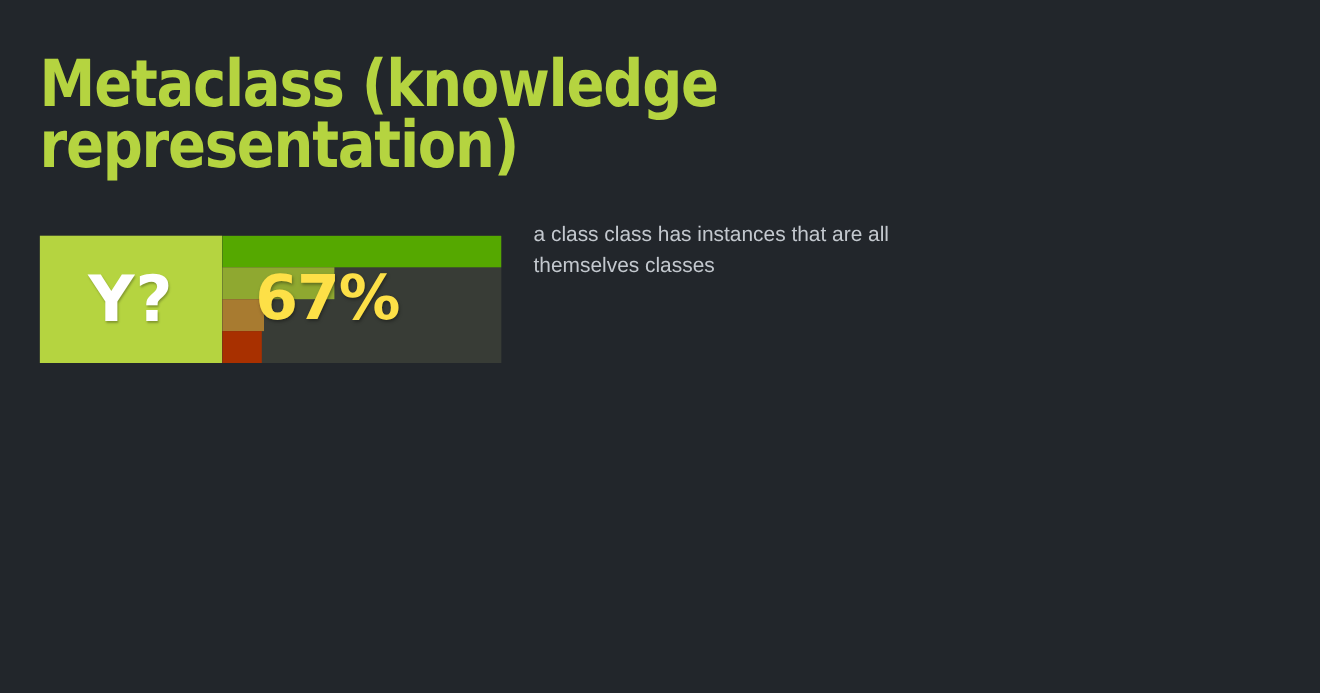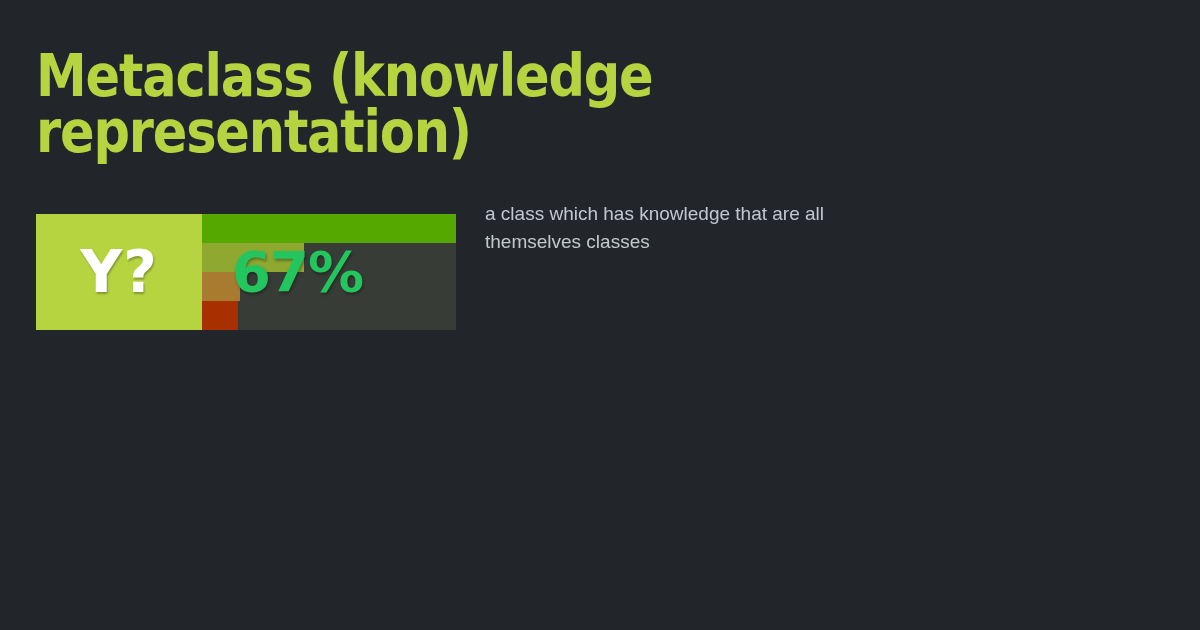--- a/index.html
+++ b/index.html
@@ -94,21 +94,21 @@
   .bar {
     height: 29px;
     width: 0;
   }
 
   .pct {
     position: absolute;
     left: 30px;
     top: 50%;
     transform: translateY(-50%);
-    color: #22c55e;
+    color: #fde047;
     font-family: "DejaVu Sans", sans-serif;
     font-weight: 700;
     font-size: 56px;
     line-height: 56px;
     letter-spacing: -1px;
     text-shadow: 1px 2px 3px rgba(0,0,0,0.35);
     user-select: none;
     white-space: nowrap;
   }
 
@@ -143,15 +143,15 @@
         <div class="bar" style="width: 100%; background: rgb(85, 168, 0);"></div>
         <div class="bar" style="width: 40%; background: rgb(143, 168, 48);"></div>
         <div class="bar" style="width: 15%; background: rgb(168, 123, 48);"></div>
         <div class="bar" style="width: 14%; background: rgb(168, 48, 0);"></div>
       </div>
       <span class="pct">67%</span>
     </div>
 
   </div>
 
-  <p class="description" style="color: rgb(195, 200, 206);">a class which has knowledge that are all themselves classes</p>
+  <p class="description" style="color: rgb(195, 200, 206);">a class class has instances that are all themselves classes</p>
 
 </div>
 
 </body></html>

